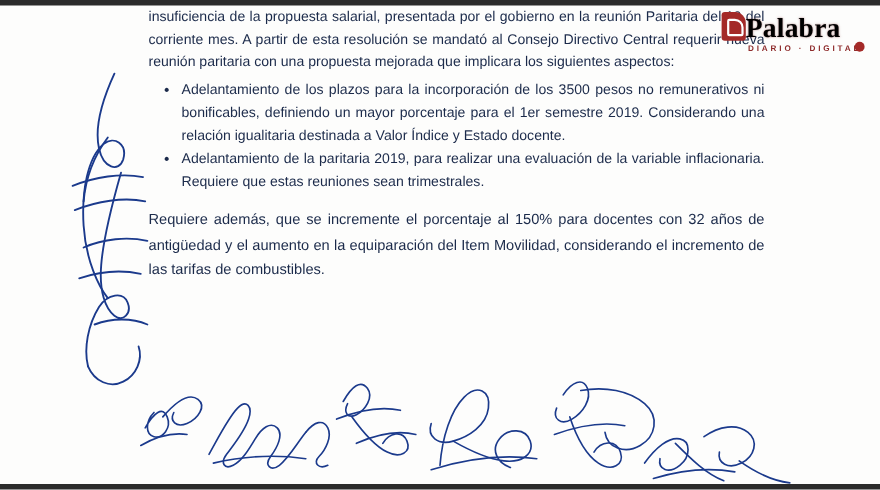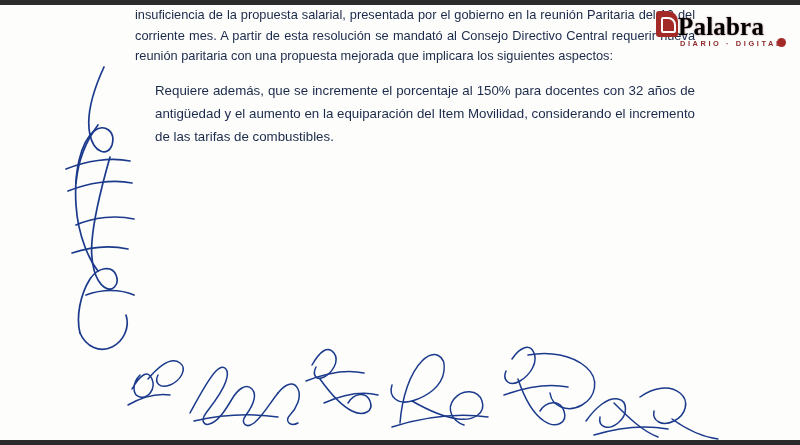--- a/index.html
+++ b/index.html
@@ -40,21 +40,21 @@
     position: absolute;
     left: 135px;
     top: 0px;
     width: 560px;
     color: #1b2a4a;
     font-size: 12.8px;
     line-height: 1.62;
     text-align: justify;
   }
   .para { margin: 0 0 2px 0; }
-  .para.gap { margin-top: 13px; margin-left: 20px; }
+  .para.gap { margin-top: 13px; }
   .bullets {
     margin: 4px 0 0 0;
     padding-left: 30px;
     list-style: none;
   }
   .bullets li {
     position: relative;
     margin: 0 0 1px 0;
     text-align: justify;
     line-height: 1.62;
@@ -145,20 +145,22 @@
 
 <div class="frame-top"></div>
 
 <div class="page">
 
   <div class="doc-text">
 
     <p class="para">insuficiencia de la propuesta salarial, presentada por el gobierno en la reunión Paritaria del 10 del corriente mes. A partir de esta resolución se mandató al Consejo Directivo Central requerir nueva reunión paritaria con  una propuesta mejorada que implicara los siguientes aspectos:</p>
 
     <ul class="bullets">
+      <li>Adelantamiento de los plazos para la incorporación de los 3500 pesos no remunerativos ni bonificables, definiendo un mayor porcentaje para el 1er semestre 2019. Considerando una relación igualitaria destinada a Valor Índice y Estado docente.</li>
+      <li>Adelantamiento  de la paritaria 2019, para realizar una evaluación de la variable inflacionaria. Requiere que estas reuniones sean trimestrales.</li>
     </ul>
 
     <p class="para gap lower-para">Requiere además, que se incremente el porcentaje al 150% para docentes con 32 años de antigüedad y el aumento en la equiparación del Item Movilidad, considerando el incremento de las tarifas de combustibles.</p>
 
   </div>
 
   <div class="logo">
     <div class="logo-mark"></div>
     <div class="logo-main">Palabra</div>
     <div class="logo-sub">DIARIO · DIGITAL</div>

